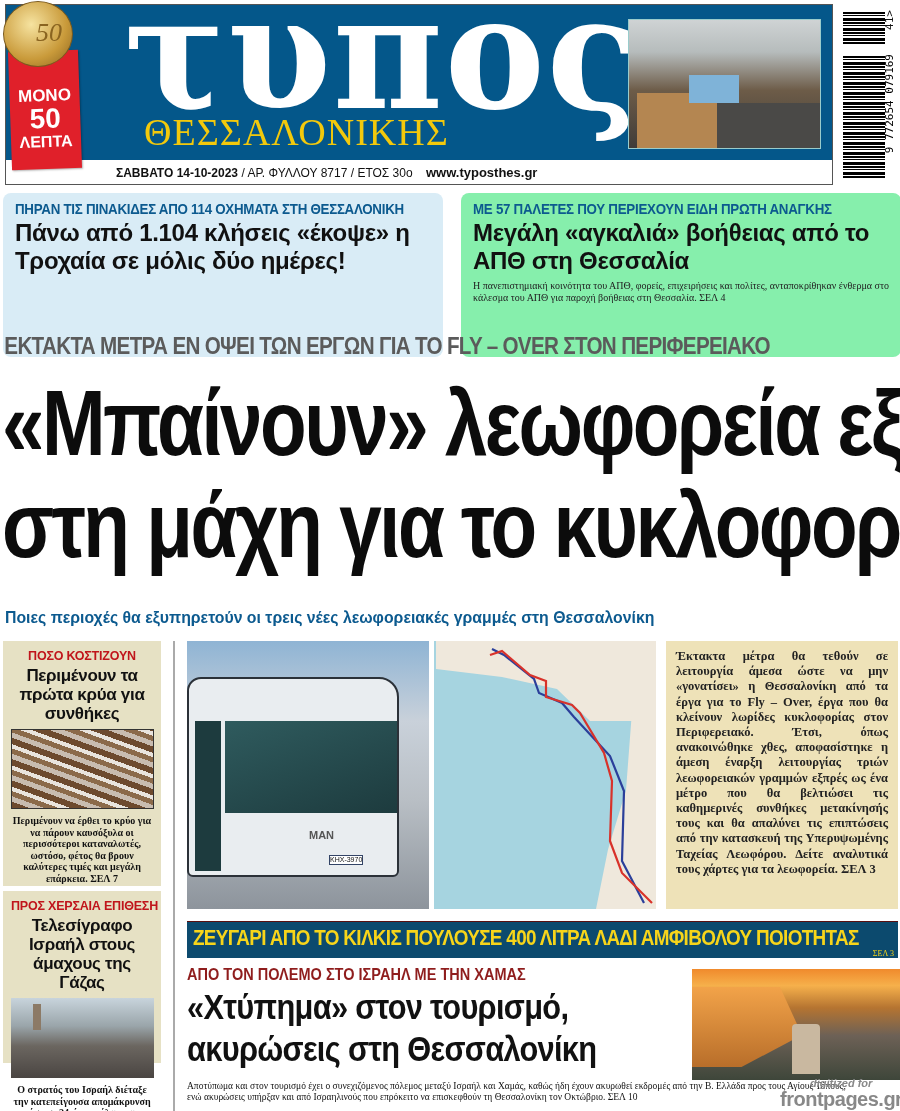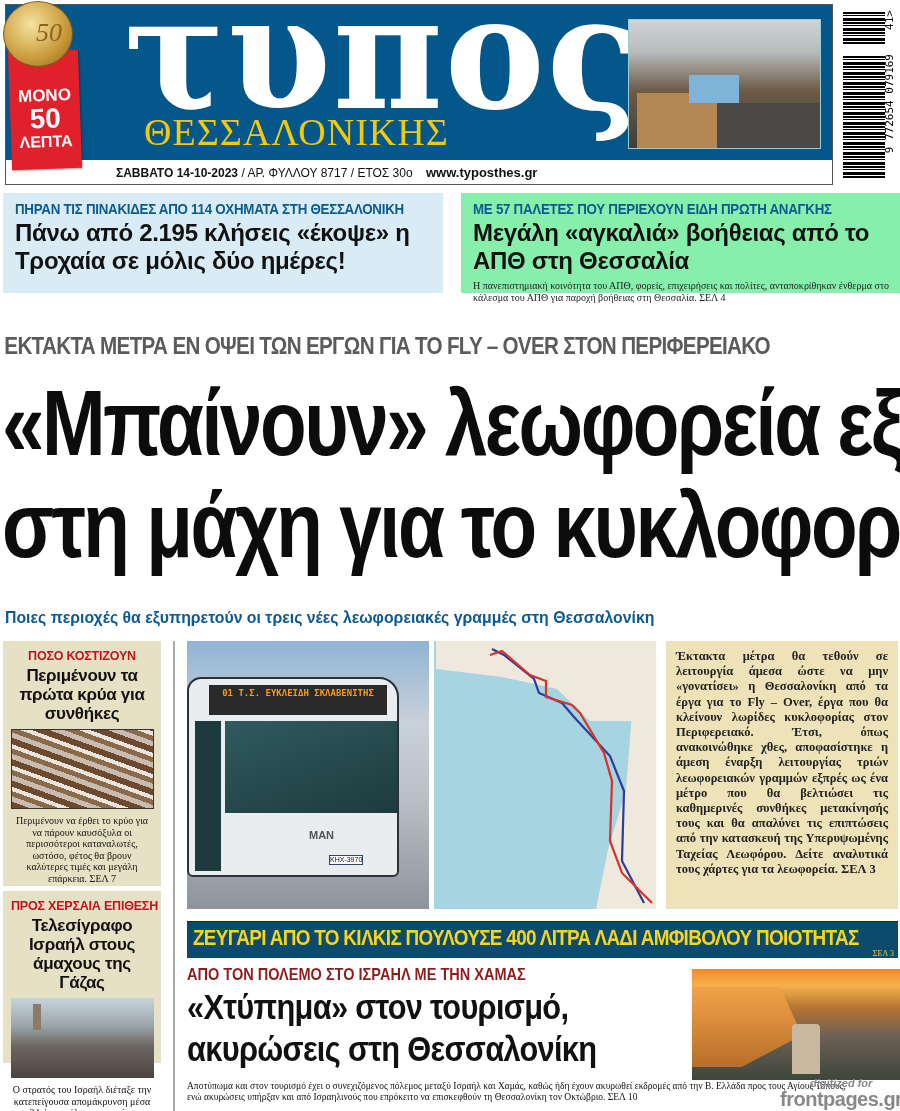--- a/index.html
+++ b/index.html
@@ -23,21 +23,21 @@
   .masthead-photo { position: absolute; left: 622px; top: 14px; width: 193px; height: 130px; border: 1px solid #9cc; background: linear-gradient(180deg, #cfd3d4 0%, #b6bcbc 25%, #6d5c48 55%, #3f3c39 100%); overflow: hidden; }
   .masthead-photo .boxes { position: absolute; left: 8px; bottom: 0; width: 80px; height: 55px; background: #b48651; }
   .masthead-photo .water { position: absolute; left: 60px; top: 55px; width: 50px; height: 28px; background: #7fb3d8; }
   .masthead-photo .floor { position: absolute; right: 0; bottom: 0; width: 110px; height: 45px; background: #4a4947; }
   .barcode { position: absolute; left: 843px; top: 4px; width: 55px; height: 180px; }
   .barcode .bars { position: absolute; left: 0; width: 42px; background: repeating-linear-gradient(180deg, #000 0 2px, #fff 2px 3px, #000 3px 4px, #fff 4px 6px, #000 6px 9px, #fff 9px 10px); }
   .barcode .digits { position: absolute; left: 40px; top: 50px; writing-mode: vertical-rl; transform: rotate(180deg); font-family: "DejaVu Sans Mono", monospace; font-size: 11px; color: #000; }
   .barcode .digits2 { position: absolute; left: 40px; top: 6px; writing-mode: vertical-rl; transform: rotate(180deg); font-family: "DejaVu Sans Mono", monospace; font-size: 11px; }
 
   
-  .top-box { position: absolute; top: 193px; height: 100px; padding: 8px 12px; }
+  .top-box { position: absolute; top: 193px; height: 164px; padding: 8px 12px; border-radius: 8px; }
   .top-box.left { left: 3px; width: 440px; background: #d9ecf6; }
   .top-box.right { left: 461px; width: 440px; background: #86efac; }
   .kicker-blue { font-size: 14.5px; font-weight: bold; color: #0c5a8f; letter-spacing: -0.3px; white-space: nowrap; transform: scaleX(0.92); transform-origin: left; }
   .top-head { font-size: 24px; font-weight: bold; color: #111; line-height: 28px; margin-top: 2px; letter-spacing: -0.3px; }
   .top-desc { font-family: "Liberation Serif", serif; font-size: 10px; color: #222; line-height: 12px; margin-top: 5px; }
 
   
   .lead-kicker { position: absolute; left: 0; top: 332px; width: 900px; font-size: 24px; font-weight: bold; color: #5b5b5b; letter-spacing: -0.8px; white-space: nowrap; transform: scaleX(0.86); transform-origin: left; padding-left: 5px; }
   .lead-head { position: absolute; left: 2px; top: 372px; width: 1080px; font-size: 92px; font-weight: bold; color: #0c0c0c; line-height: 102px; letter-spacing: -3px; white-space: nowrap; transform: scaleX(0.83); transform-origin: left; }
   .lead-sub { position: absolute; left: 5px; top: 608px; font-size: 16.5px; font-weight: bold; color: #0c5a8f; white-space: nowrap; transform: scaleX(0.96); transform-origin: left; }
@@ -46,21 +46,21 @@
   .sidebar { position: absolute; left: 3px; top: 641px; width: 158px; height: 470px; }
   .side-box { position: absolute; left: 0; width: 158px; background: #e6e1c4; padding: 8px 8px; text-align: center; }
   .side-box.first { top: 0; height: 245px; }
   .side-box.second { top: 250px; height: 172px; }
   .kicker-red { font-size: 12.5px; font-weight: bold; color: #c0151b; white-space: nowrap; letter-spacing: -0.2px; }
   .side-head { font-size: 17px; font-weight: bold; color: #111; line-height: 19px; margin-top: 3px; letter-spacing: -0.3px; }
   .side-img { margin-top: 6px; width: 143px; height: 80px; }
   .img-firewood { background: repeating-linear-gradient(20deg, #6d4a2e 0 6px, #c8bcb0 6px 11px, #8b6a4a 11px 16px, #e9e4dd 16px 20px); border: 1px solid #333; }
   .img-gaza { background: linear-gradient(180deg, #c8d4dc 0%, #9aa5aa 35%, #6b6660 60%, #4a4542 100%); position: relative; }
   .img-gaza::after { content: ""; position: absolute; left: 22px; top: 6px; width: 8px; height: 26px; background: #8c7a66; }
-  .side-desc { font-family: "Liberation Serif", serif; font-size: 10px; line-height: 11.5px; color: #111; margin-top: 6px; }
+  .side-desc { font-family: "Liberation Serif", serif; font-size: 10px; line-height: 11.5px; color: #111; margin-top: 6px; font-weight: bold; }
   .vrule { position: absolute; left: 173px; top: 641px; width: 2px; height: 470px; background: #aaa; }
 
   
   .bus-photo { position: absolute; left: 187px; top: 641px; width: 242px; height: 268px; overflow: hidden; background: linear-gradient(180deg, #8fb4d4 0%, #c9d1da 30%, #b8bec4 60%, #8d949c 100%); }
   .bus-body { position: absolute; left: 0; top: 36px; width: 212px; height: 200px; background: #e9edf0; border-radius: 14px 20px 6px 6px; border: 2px solid #2b3138; }
   .bus-display { position: absolute; left: 20px; top: 6px; width: 178px; height: 30px; background: #2a2a2a; color: #f59b1f; font-family: "DejaVu Sans Mono", monospace; font-size: 9px; font-weight: bold; padding: 3px 6px; line-height: 11px; text-align: center; }
   .bus-glass { position: absolute; left: 36px; top: 42px; width: 172px; height: 92px; background: linear-gradient(160deg, #2f5b5e, #1d3b3e); }
   .bus-door { position: absolute; left: 6px; top: 42px; width: 26px; height: 150px; background: #1d3b3e; }
   .bus-brand { position: absolute; left: 120px; top: 150px; font-size: 11px; font-weight: bold; color: #555; }
   .bus-plate { position: absolute; left: 140px; top: 176px; width: 34px; height: 10px; background: #fff; border: 1px solid #346; font-size: 7px; text-align: center; line-height: 8px; }
@@ -118,21 +118,21 @@
 
 <div class="barcode">
   <div class="bars" style="top:8px;height:32px;"></div>
   <div class="digits2">41&gt;</div>
   <div class="bars" style="top:52px;height:122px;"></div>
   <div class="digits">9 772654 079169</div>
 </div>
 
 <section class="top-box left">
   <div class="kicker-blue">ΠΗΡΑΝ ΤΙΣ ΠΙΝΑΚΙΔΕΣ ΑΠΟ 114 ΟΧΗΜΑΤΑ ΣΤΗ ΘΕΣΣΑΛΟΝΙΚΗ</div>
-  <h2 class="top-head">Πάνω από 2.195 κλήσεις «έκοψε» η Τροχαία σε μόλις δύο ημέρες!</h2>
+  <h2 class="top-head">Πάνω από 1.104 κλήσεις «έκοψε» η Τροχαία σε μόλις δύο ημέρες!</h2>
 </section>
 
 <section class="top-box right">
   <div class="kicker-blue">ΜΕ 57 ΠΑΛΕΤΕΣ ΠΟΥ ΠΕΡΙΕΧΟΥΝ ΕΙΔΗ ΠΡΩΤΗ ΑΝΑΓΚΗΣ</div>
   <h2 class="top-head">Μεγάλη «αγκαλιά» βοήθειας από το ΑΠΘ στη Θεσσαλία</h2>
   <p class="top-desc">Η πανεπιστημιακή κοινότητα του ΑΠΘ, φορείς, επιχειρήσεις και πολίτες, ανταποκρίθηκαν ένθερμα στο κάλεσμα του ΑΠΘ για παροχή βοήθειας στη Θεσσαλία. ΣΕΛ 4</p>
 </section>
 
 <div class="lead-kicker">ΕΚΤΑΚΤΑ ΜΕΤΡΑ ΕΝ ΟΨΕΙ ΤΩΝ ΕΡΓΩΝ ΓΙΑ ΤΟ FLY – OVER ΣΤΟΝ ΠΕΡΙΦΕΡΕΙΑΚΟ</div>
 <h1 class="lead-head">
@@ -152,24 +152,20 @@
     <div class="kicker-red">ΠΡΟΣ ΧΕΡΣΑΙΑ ΕΠΙΘΕΣΗ</div>
     <h3 class="side-head">Τελεσίγραφο Ισραήλ στους άμαχους της Γάζας</h3>
     <div class="side-img img-gaza"></div>
     <p class="side-desc">Ο στρατός του Ισραήλ διέταξε την κατεπείγουσα απομάκρυνση μέσα σε 24 ώρες «όλων των αμάχων» από την πόλη της Γάζας. ΣΕΛ 11</p>
   </section>
 </aside>
 <div class="vrule"></div>
 
 <figure class="bus-photo">
   <div class="bus-body">
-    <div class="bus-display">
-      <span>01</span>
-      <span>Τ.Σ. ΕΥΚΛΕΙΔΗ ΣΚΛΑΒΕΝΙΤΗΣ</span>
-    </div>
     <div class="bus-door"></div>
     <div class="bus-glass"></div>
     <div class="bus-brand">MAN</div>
     <div class="bus-plate">ΚΗΧ-3970</div>
   </div>
 </figure>
 
 <figure class="map-photo">
   <div class="map-land"></div>
   <div class="map-land2"></div>

